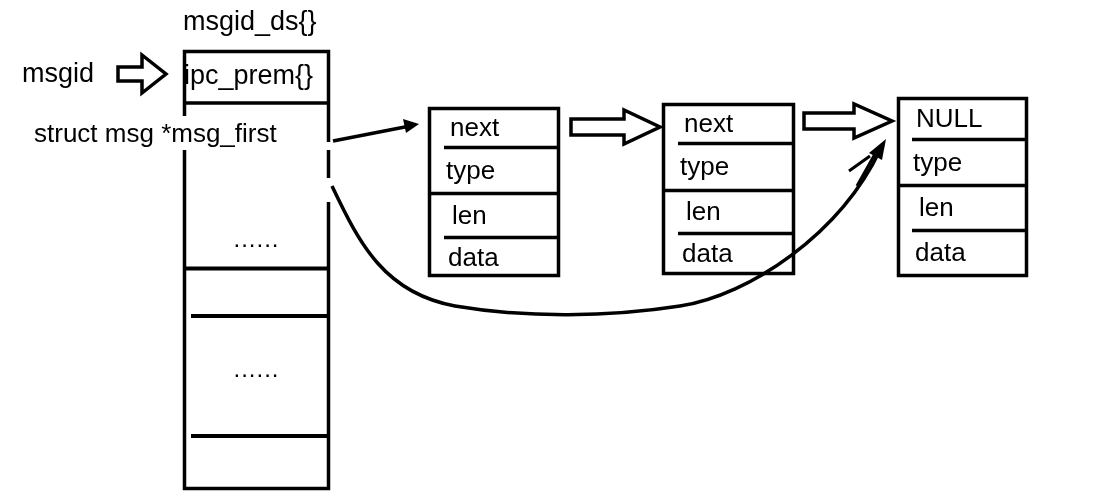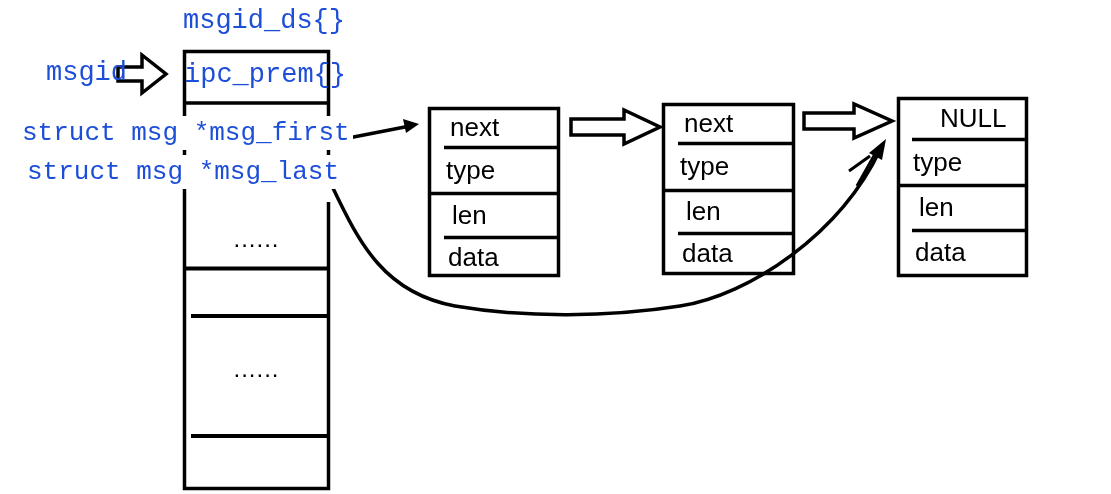--- a/index.html
+++ b/index.html
@@ -13,26 +13,25 @@
     overflow: hidden;
   }
   #lines {
     position: absolute;
     left: 0; top: 0;
     width: 1111px; height: 494px;
   }
   .lbl {
     position: absolute;
     white-space: nowrap;
-    color: #1d4ed8;
+    color: #000000;
     z-index: 2;
-    font-family: Liberation Mono, monospace;
   }
   .t27 { font-size: 27px; line-height: 34px; }
-  .t26 { font-size: 26px; line-height: 34px; }
+  .t26 { font-size: 26px; line-height: 34px; margin-left: 12px; }
   .mask { background: #ffffff; padding: 0 3px; }
   .cell {
     position: absolute;
     font-size: 26px;
     line-height: 30px;
     white-space: nowrap;
     z-index: 2;
   }
   .dots {
     position: absolute;
@@ -85,25 +84,24 @@
     <path d="M333,141 L410,126" fill="none" stroke="#000" stroke-width="3.5"></path>
     <polygon points="419,124 403,119 406,133" fill="#000"></polygon>
 
     <path d="M332,186 C360,245 385,293 455,306 C525,318 610,317 680,306 C750,295 840,234 880,150" fill="none" stroke="#000" stroke-width="3.5"></path>
     <polygon points="886,139 882,160 869,153" fill="#000"></polygon>
     <path d="M857,186 L875,154 M849,171 L870,156" fill="none" stroke="#000" stroke-width="3"></path>
   </svg>
 
   <div class="lbl t27" style="left:183px; top:4px;">msgid_ds{}</div>
 
-  <div class="lbl t27" style="left:22px; top:56px;margin-left:24px;">msgid</div>
+  <div class="lbl t27" style="left:22px; top:56px;">msgid</div>
 
   <div class="lbl t26 mask" style="left:19px; top:116px;">struct msg *msg_first</div>
 
-  <div class="lbl t26 mask" style="left:24px; top:155px;">struct msg *msg_last</div>
 
   <div class="lbl t27" style="left:184px; top:58px;">ipc_prem{}</div>
 
   <div class="dots" style="top:222px;">......</div>
 
 
   <div class="dots" style="top:352px;">......</div>
 
 
   <div>
@@ -114,19 +112,19 @@
   </div>
 
   <div>
     <span class="cell" style="left:684px; top:108px;">next</span>
     <span class="cell" style="left:680px; top:151px;">type</span>
     <span class="cell" style="left:686px; top:196px;">len</span>
     <span class="cell" style="left:682px; top:238px;">data</span>
   </div>
 
   <div>
-    <span class="cell" style="left:940px; top:103px;">NULL</span>
+    <span class="cell" style="left:916px; top:103px;">NULL</span>
     <span class="cell" style="left:913px; top:147px;">type</span>
     <span class="cell" style="left:919px; top:192px;">len</span>
     <span class="cell" style="left:915px; top:237px;">data</span>
   </div>
 
 </div>
 
 </body></html>

